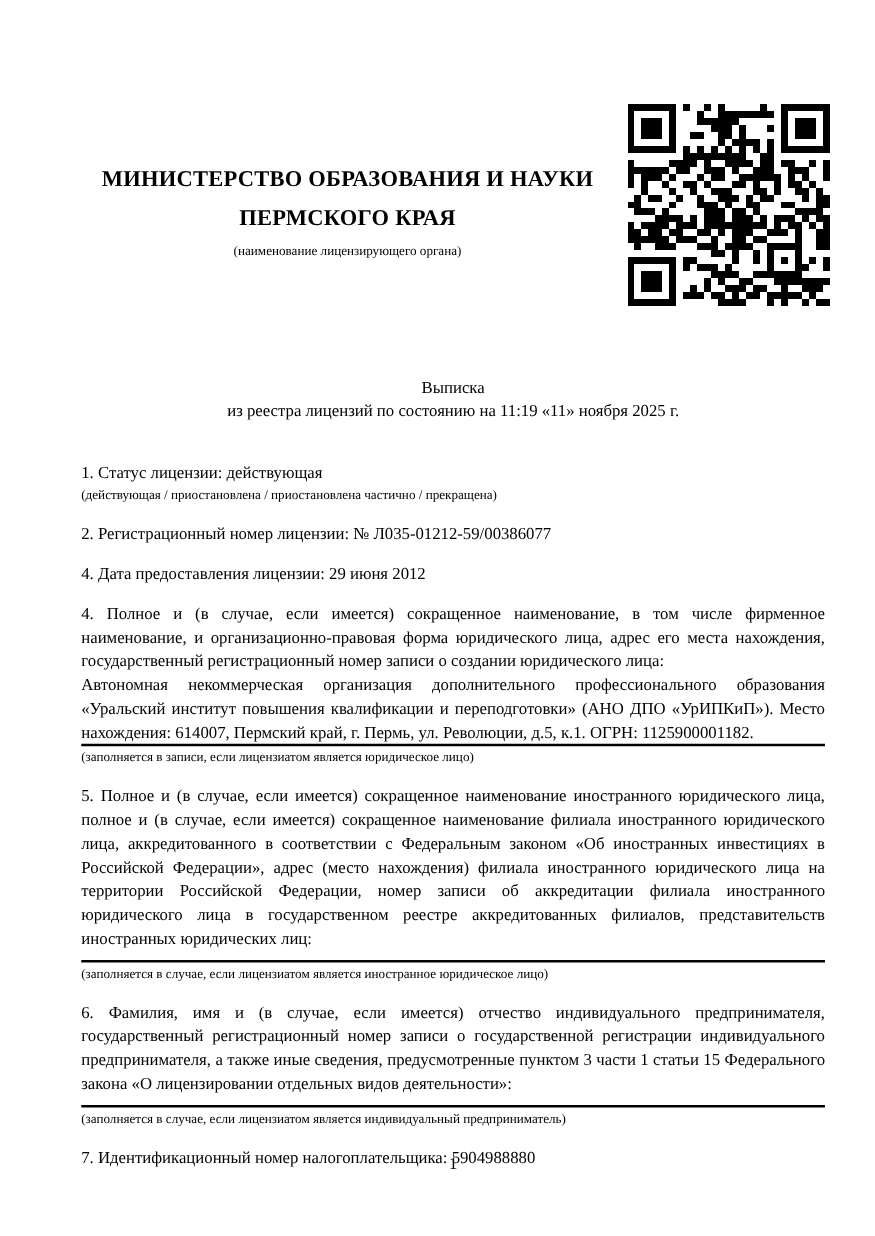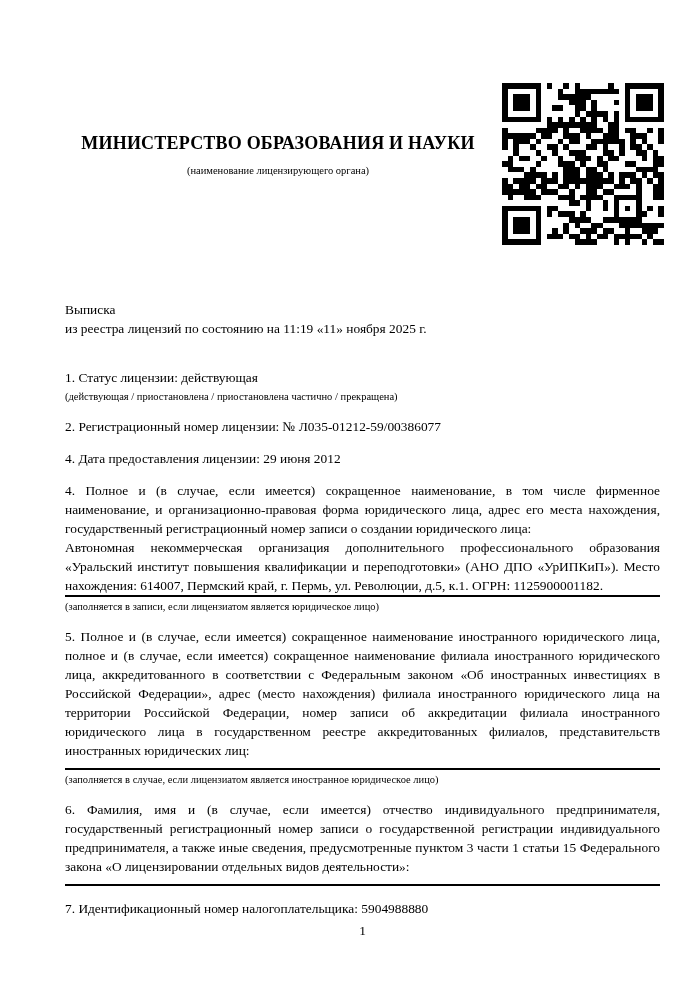--- a/index.html
+++ b/index.html
@@ -40,21 +40,21 @@
     top: 83px;
     left: 502px;
     width: 162px;
     height: 162px;
   }
   .doc-title {
     position: absolute;
     top: 301px;
     left: 65px;
     width: 595px;
-    text-align: left;
+    text-align: center;
     font-size: 13.4px;
     line-height: 18.5px;
   }
   .content {
     position: absolute;
     top: 368px;
     left: 65px;
     width: 595px;
     font-size: 13.4px;
   }
@@ -80,20 +80,21 @@
     font-size: 13.4px;
   }
 </style>
 </head>
 <body>
 
 <div class="page">
 
   <div class="header-text">
     <div class="ministry">МИНИСТЕРСТВО ОБРАЗОВАНИЯ И НАУКИ</div>
+    <div class="ministry">ПЕРМСКОГО КРАЯ</div>
     <div class="header-caption">(наименование лицензирующего органа)</div>
   </div>
 
   <svg id="qr-svg" class="qr" viewBox="0 0 29 29" shape-rendering="crispEdges">
       <rect x="0" y="0" width="29" height="29" fill="#ffffff"></rect>
       <rect x="0" y="0" width="1" height="1" fill="#000000"></rect>
       <rect x="1" y="0" width="1" height="1" fill="#000000"></rect>
       <rect x="2" y="0" width="1" height="1" fill="#000000"></rect>
       <rect x="3" y="0" width="1" height="1" fill="#000000"></rect>
       <rect x="4" y="0" width="1" height="1" fill="#000000"></rect>
@@ -569,20 +570,21 @@
       <div class="item-text justify">5. Полное и (в случае, если имеется) сокращенное наименование иностранного юридического лица, полное и (в случае, если имеется) сокращенное наименование филиала иностранного юридического лица, аккредитованного в соответствии с Федеральным законом «Об иностранных инвестициях в Российской Федерации», адрес (место нахождения) филиала иностранного юридического лица на территории Российской Федерации, номер записи об аккредитации филиала иностранного юридического лица в государственном реестре аккредитованных филиалов, представительств иностранных юридических лиц:</div>
       <div class="spacer"></div>
       <div class="rule"></div>
       <div class="item-caption">(заполняется в случае, если лицензиатом является иностранное юридическое лицо)</div>
     </div>
 
     <div class="item">
       <div class="item-text justify">6. Фамилия, имя и (в случае, если имеется) отчество индивидуального предпринимателя, государственный регистрационный номер записи о государственной регистрации индивидуального предпринимателя, а также иные сведения, предусмотренные пунктом 3 части 1 статьи 15 Федерального закона «О лицензировании отдельных видов деятельности»:</div>
       <div class="spacer"></div>
       <div class="rule"></div>
+      <div class="item-caption">(заполняется в случае, если лицензиатом является индивидуальный предприниматель)</div>
     </div>
 
     <div class="item">
       <div class="item-text">7. Идентификационный номер налогоплательщика: 5904988880</div>
     </div>
 
   </div>
 
   <div class="page-number">1</div>
 

